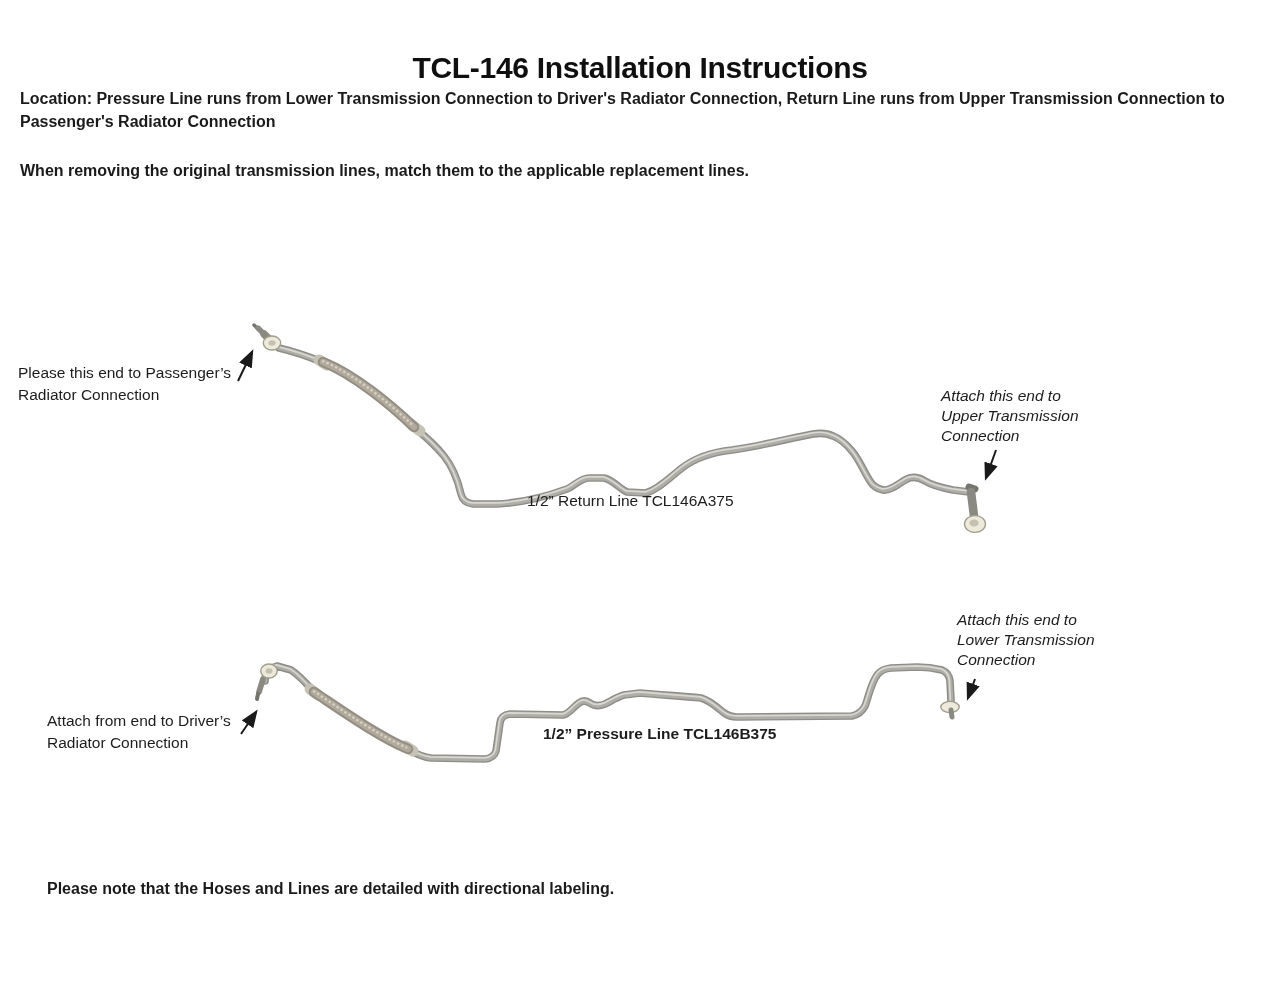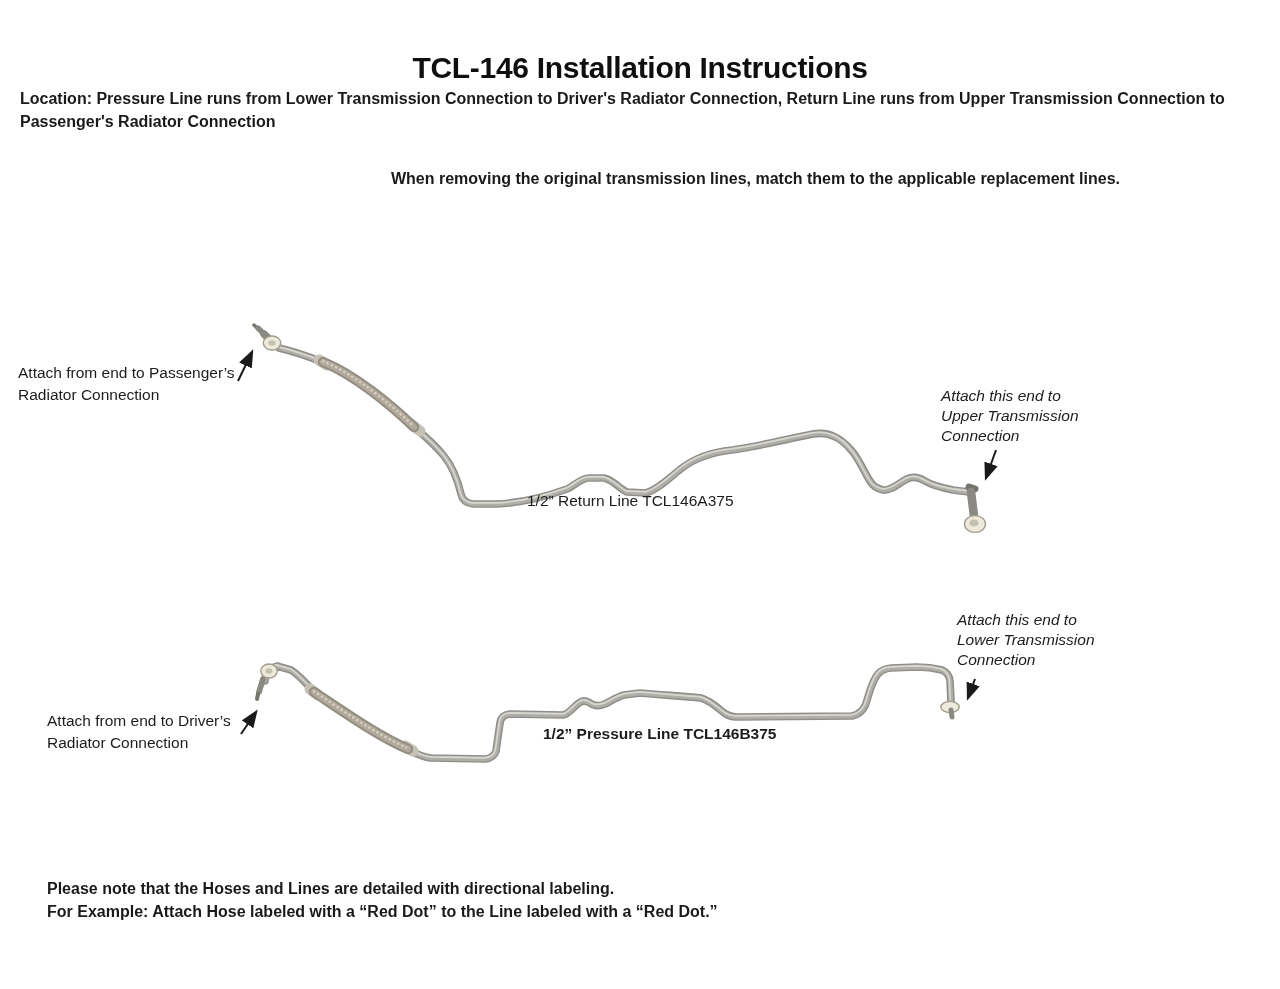--- a/index.html
+++ b/index.html
@@ -8,21 +8,21 @@
     font-family:"Liberation Sans","DejaVu Sans",sans-serif;
     color:#1a1a1a;
   }
   .abs{position:absolute;}
   .title{
     left:20px;top:31px;width:1240px;
     font-size:30px;font-weight:700;letter-spacing:-0.3px;color:#0f0f0f;text-align:center;
   }
   .para{font-size:16px;font-weight:700;line-height:23px;color:#1a1a1a;}
   .location{left:20px;top:71px;width:1256px;}
-  .removal{left:20px;top:151px;width:1100px;text-align:right;}
+  .removal{left:20px;top:143px;width:1100px;}
   .callout{
     font-size:15.5px;font-weight:400;line-height:22px;color:#1c1c1c;
   }
   .callout-3{line-height:20px;font-style:italic;}
   .co-passenger{left:18px;top:362px;width:224px;}
   .co-upper{left:941px;top:386px;width:152px;}
   .co-lower{left:957px;top:610px;width:154px;}
   .co-driver{left:47px;top:710px;width:210px;}
   .tube-label{font-size:15.5px;font-weight:400;color:#1c1c1c;white-space:nowrap;text-align:center;}
   .lbl-return{left:527px;top:492px;}
@@ -215,28 +215,27 @@
     <path class="arrow" marker-end="url(#ah)" d="M 241,734 L 256,712"></path>
   </g>
 </svg>
 
 <h1 class="abs title">TCL-146 Installation Instructions</h1>
 
 <p class="abs para location">Location: Pressure Line runs from Lower Transmission Connection to Driver's Radiator Connection, Return Line runs from Upper Transmission Connection to Passenger's Radiator Connection</p>
 
 <p class="abs para removal">When removing the original transmission lines, match them to the applicable replacement lines.</p>
 
-<div class="abs callout co-passenger">Attach from end to Passenger’s Radiator Connection</div>
+<div class="abs callout co-passenger">Please this end to Passenger’s Radiator Connection</div>
 
 <div class="abs callout callout-3 co-upper">Attach this end to Upper Transmission Connection</div>
 
 <div class="abs tube-label lbl-return">1/2” Return Line TCL146A375</div>
 
 <div class="abs callout callout-3 co-lower">Attach this end to Lower Transmission Connection</div>
 
 <div class="abs callout co-driver">Attach from end to Driver’s Radiator Connection</div>
 
 <div class="abs tube-label lbl-pressure">1/2” Pressure Line TCL146B375</div>
 
 <div class="abs footer">
   <div>Please note that the Hoses and Lines are detailed with directional labeling.</div>
-  <div>For Example: Attach Hose labeled with a “Red Dot” to the Line labeled with a “Red Dot.”</div>
 </div>
 
 </body></html>

